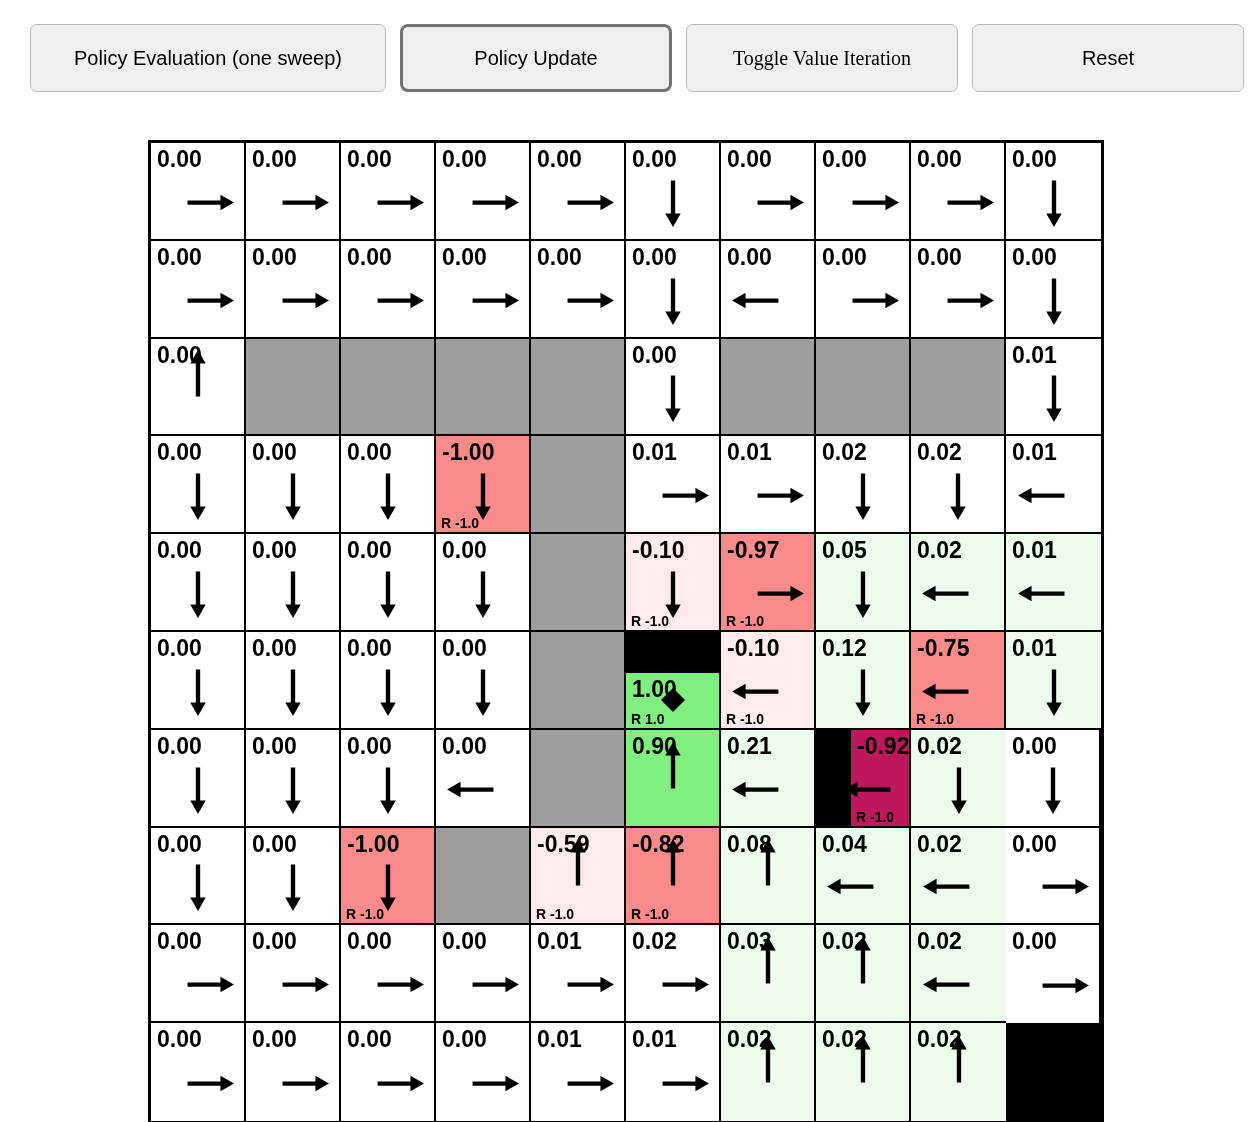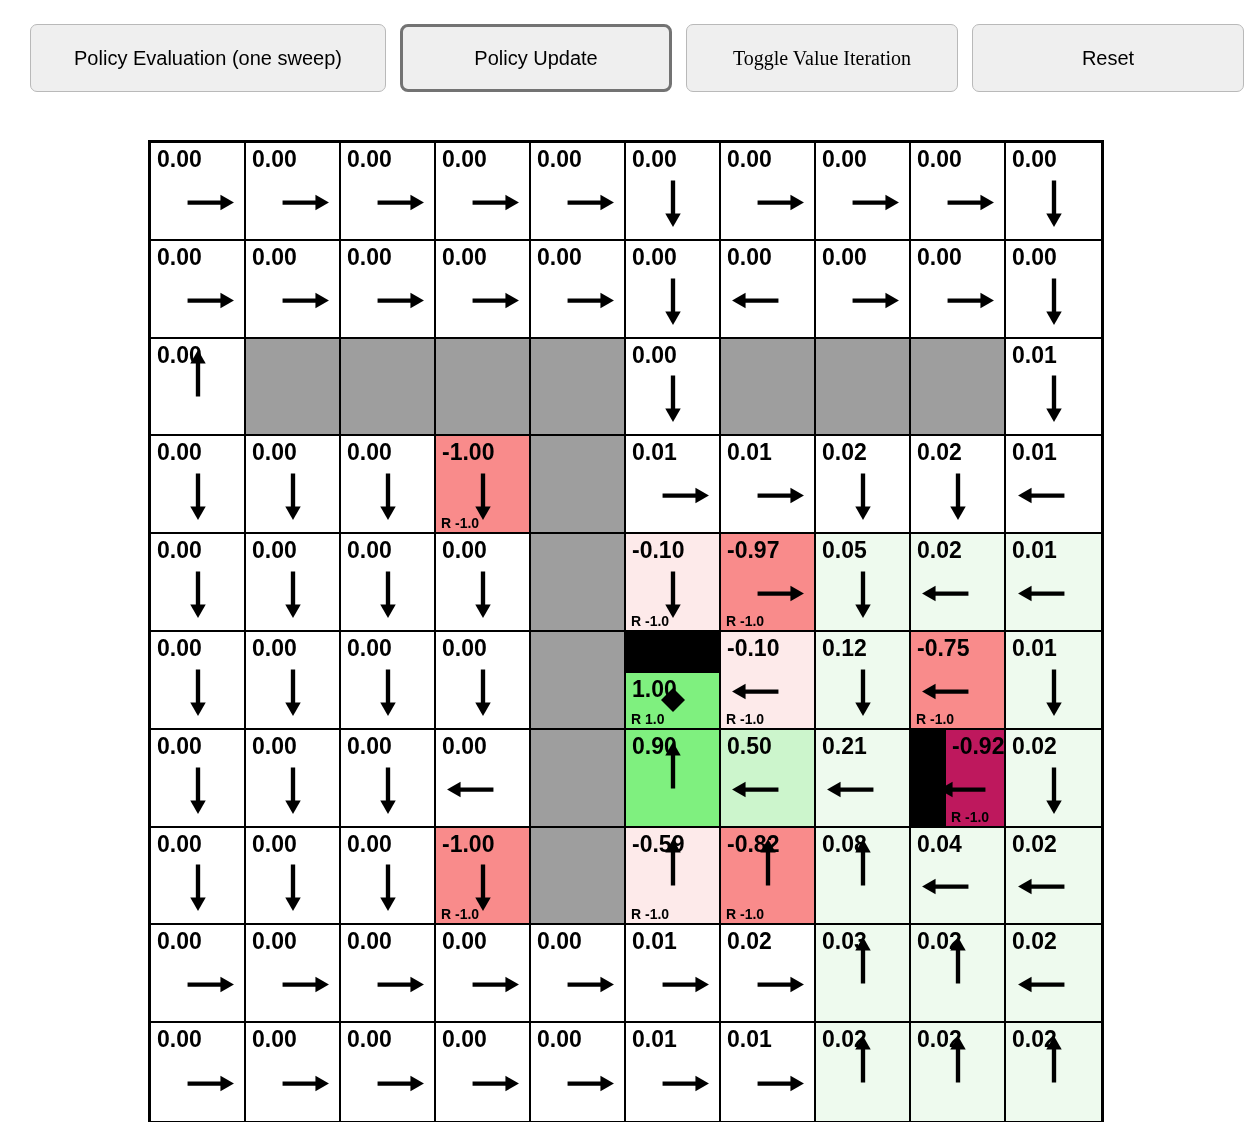--- a/index.html
+++ b/index.html
@@ -638,29 +638,20 @@
       <div class="cell wall"></div>
       <div class="cell" style="background: rgb(127, 240, 127);">
         <span class="val">0.90</span>
         <svg class="arrow up" viewBox="0 0 60 60" xmlns="http://www.w3.org/2000/svg">
           <g transform="rotate(270 30 30)">
             <line x1="6" y1="30" x2="46" y2="30" stroke="#000" stroke-width="4.5"></line>
             <polygon points="54,30 40,22 40,38" fill="#000"></polygon>
           </g>
         </svg>
       </div>
-      <div class="cell" style="background: rgb(204, 245, 204);">
-        <span class="val">0.50</span>
-        <svg class="arrow left" viewBox="0 0 60 60" xmlns="http://www.w3.org/2000/svg">
-          <g transform="rotate(180 30 30)">
-            <line x1="6" y1="30" x2="46" y2="30" stroke="#000" stroke-width="4.5"></line>
-            <polygon points="54,30 40,22 40,38" fill="#000"></polygon>
-          </g>
-        </svg>
-      </div>
       <div class="cell" style="background: rgb(238, 250, 238); padding-left: 36px;">
         <span class="val">0.21</span>
         <svg class="arrow left" viewBox="0 0 60 60" xmlns="http://www.w3.org/2000/svg">
           <g transform="rotate(180 30 30)">
             <line x1="6" y1="30" x2="46" y2="30" stroke="#000" stroke-width="4.5"></line>
             <polygon points="54,30 40,22 40,38" fill="#000"></polygon>
           </g>
         </svg>
       </div>
       <div class="cell" style="background: #be185d; margin-left: 35px;">

